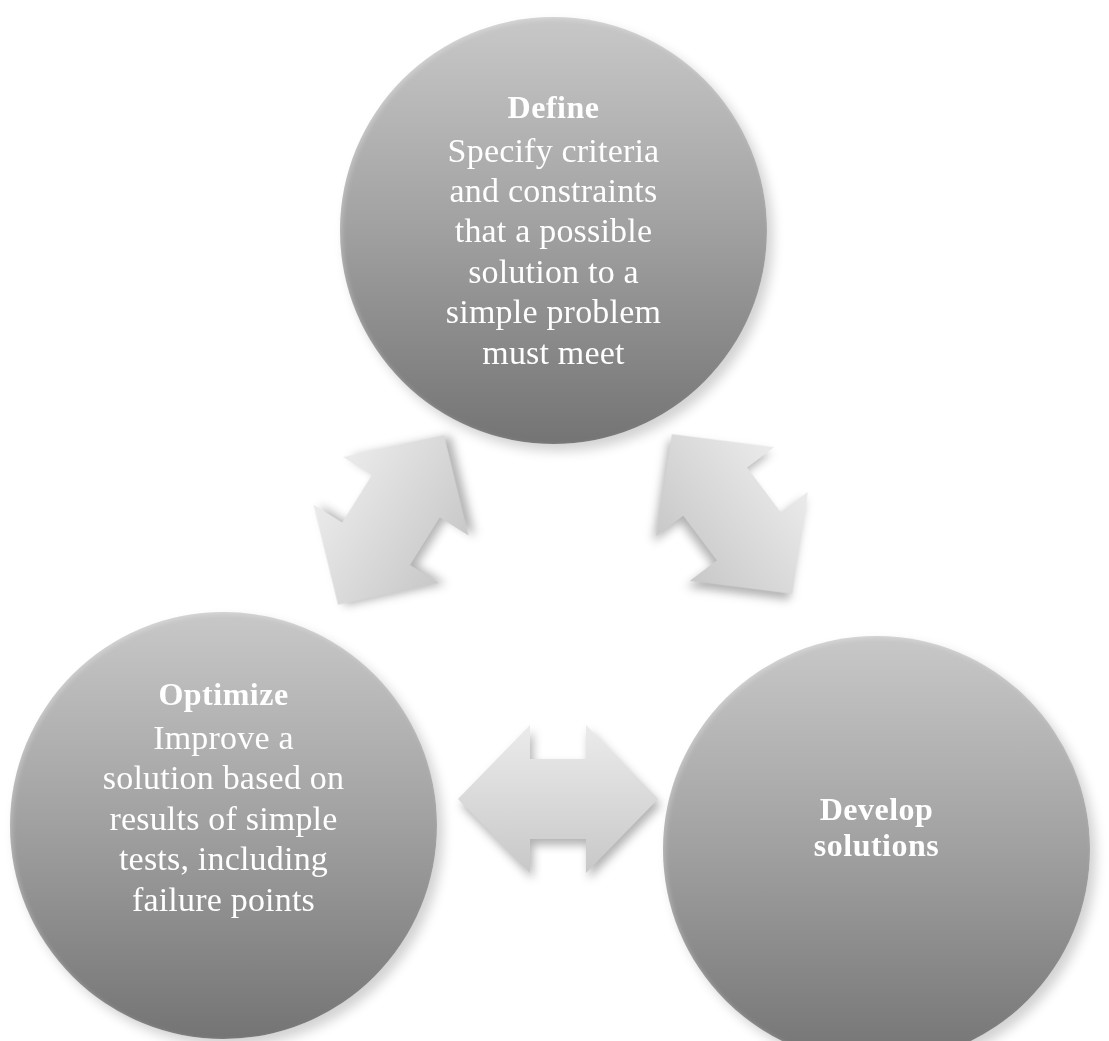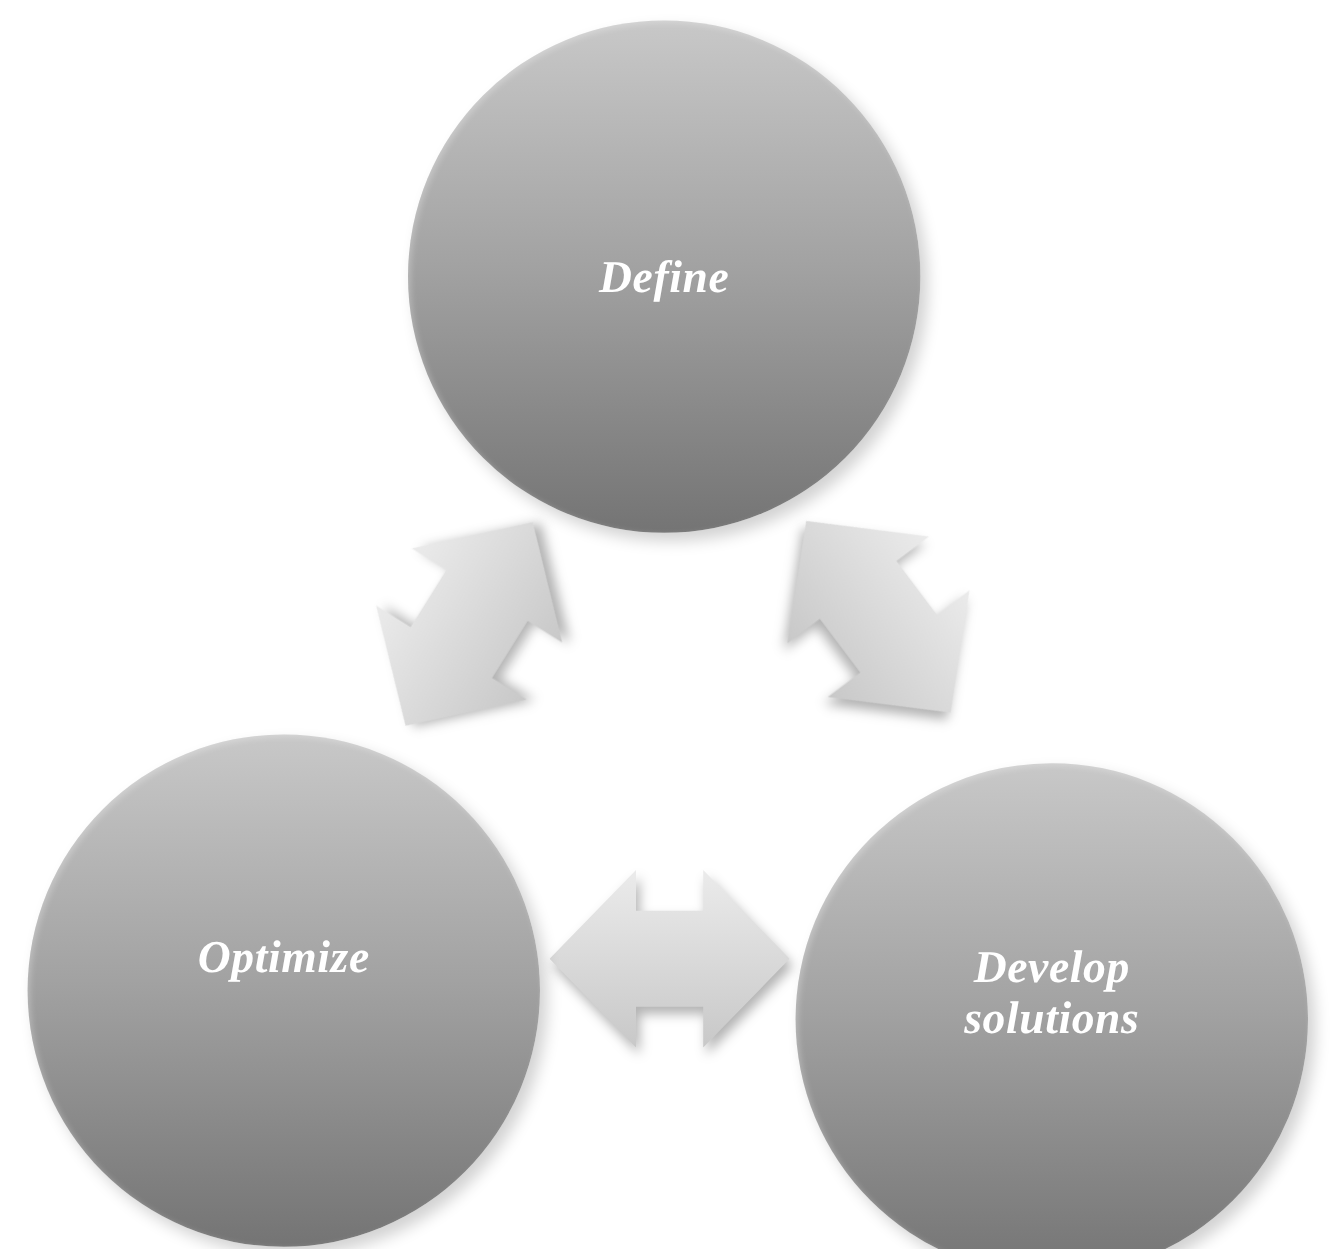--- a/index.html
+++ b/index.html
@@ -8,29 +8,28 @@
     font-family:"Liberation Serif","DejaVu Serif",serif;overflow:hidden;
   }
   .circle{
     position:absolute;width:427px;height:427px;border-radius:50%;
     background:linear-gradient(180deg,#c8c8c8 0%,#a2a2a2 48%,#747474 100%);
     box-shadow:6px 7px 12px rgba(0,0,0,0.18), inset 2px 2px 5px rgba(255,255,255,0.28);
     display:flex;align-items:center;justify-content:center;
     text-align:center;color:#ffffff;z-index:2;
   }
   #node-define{left:340px;top:17px}
-  #node-optimize{left:23px;top:612px}
+  #node-optimize{left:10px;top:612px}
   #node-develop{left:663px;top:636px}
   #node-define .inner{transform:translateY(1px)}
   #node-optimize .inner{transform:translateY(-27px)}
   #node-develop .inner{transform:translateY(-22px)}
   .title{
-    font-size:38px;font-weight:bold;line-height:1.12;white-space:pre-line;
+    font-size:32px;font-weight:bold;line-height:1.12;white-space:pre-line;
     letter-spacing:0.5px;
-    font-style:italic;
   }
   .desc{
     font-size:34px;line-height:1.19;white-space:pre-line;margin-top:5px;
     letter-spacing:0.2px;
   }
   .arrow{
     position:absolute;width:200px;height:148px;z-index:1;
     filter:drop-shadow(3px 6px 5px rgba(0,0,0,0.30));
   }
   #arrow-define-optimize{left:291px;top:446px;transform:rotate(-58deg)}
@@ -66,26 +65,37 @@
       <stop offset="0" stop-color="#ebebeb"></stop>
       <stop offset="1" stop-color="#c8c8c8"></stop>
     </linearGradient>
   </defs>
   <path d="M0 74 L72 0 L72 34 L128 34 L128 0 L200 74 L128 148 L128 114 L72 114 L72 148 Z" fill="url(#gradC)"></path>
 </svg>
 
 <div id="node-define" class="circle">
   <div class="inner">
     <div class="title">Define</div>
+    <div class="desc">Specify criteria
+and constraints
+that a possible
+solution to a
+simple problem
+must meet</div>
   </div>
 </div>
 
 <div id="node-optimize" class="circle">
   <div class="inner">
     <div class="title">Optimize</div>
+    <div class="desc">Improve a
+solution based on
+results of simple
+tests, including
+failure points</div>
   </div>
 </div>
 
 <div id="node-develop" class="circle">
   <div class="inner">
     <div class="title">Develop
 solutions</div>
   </div>
 </div>
 

